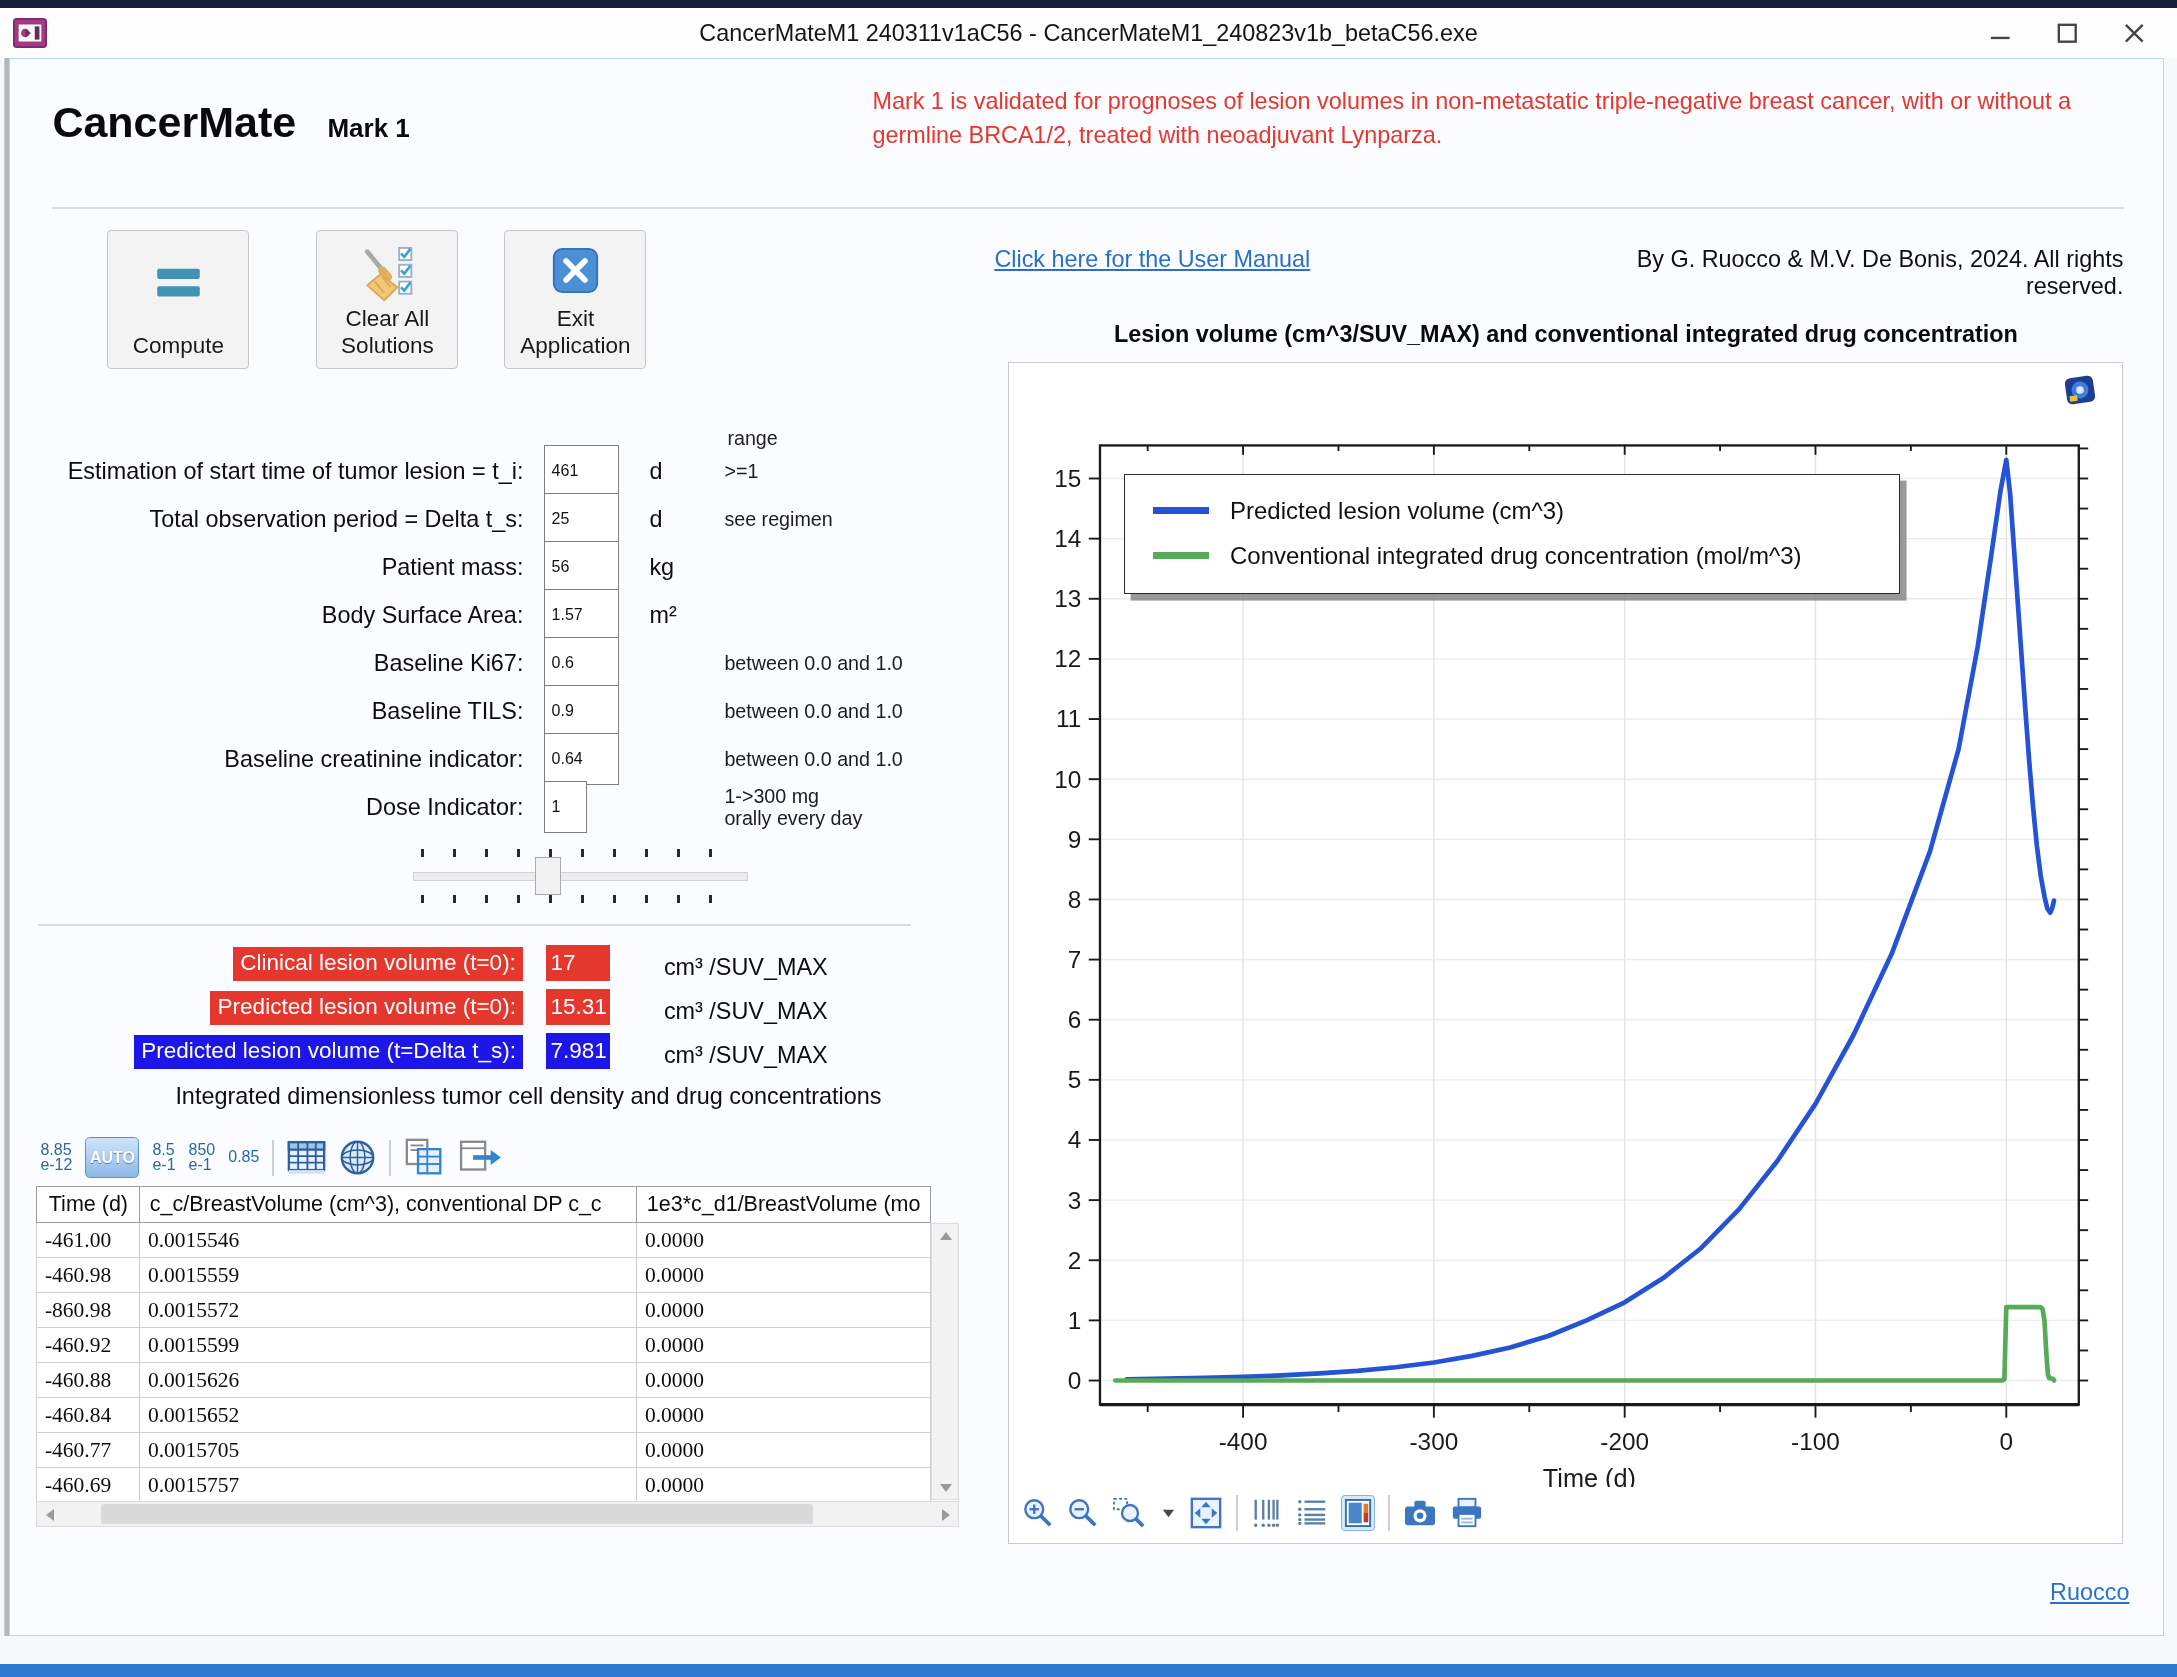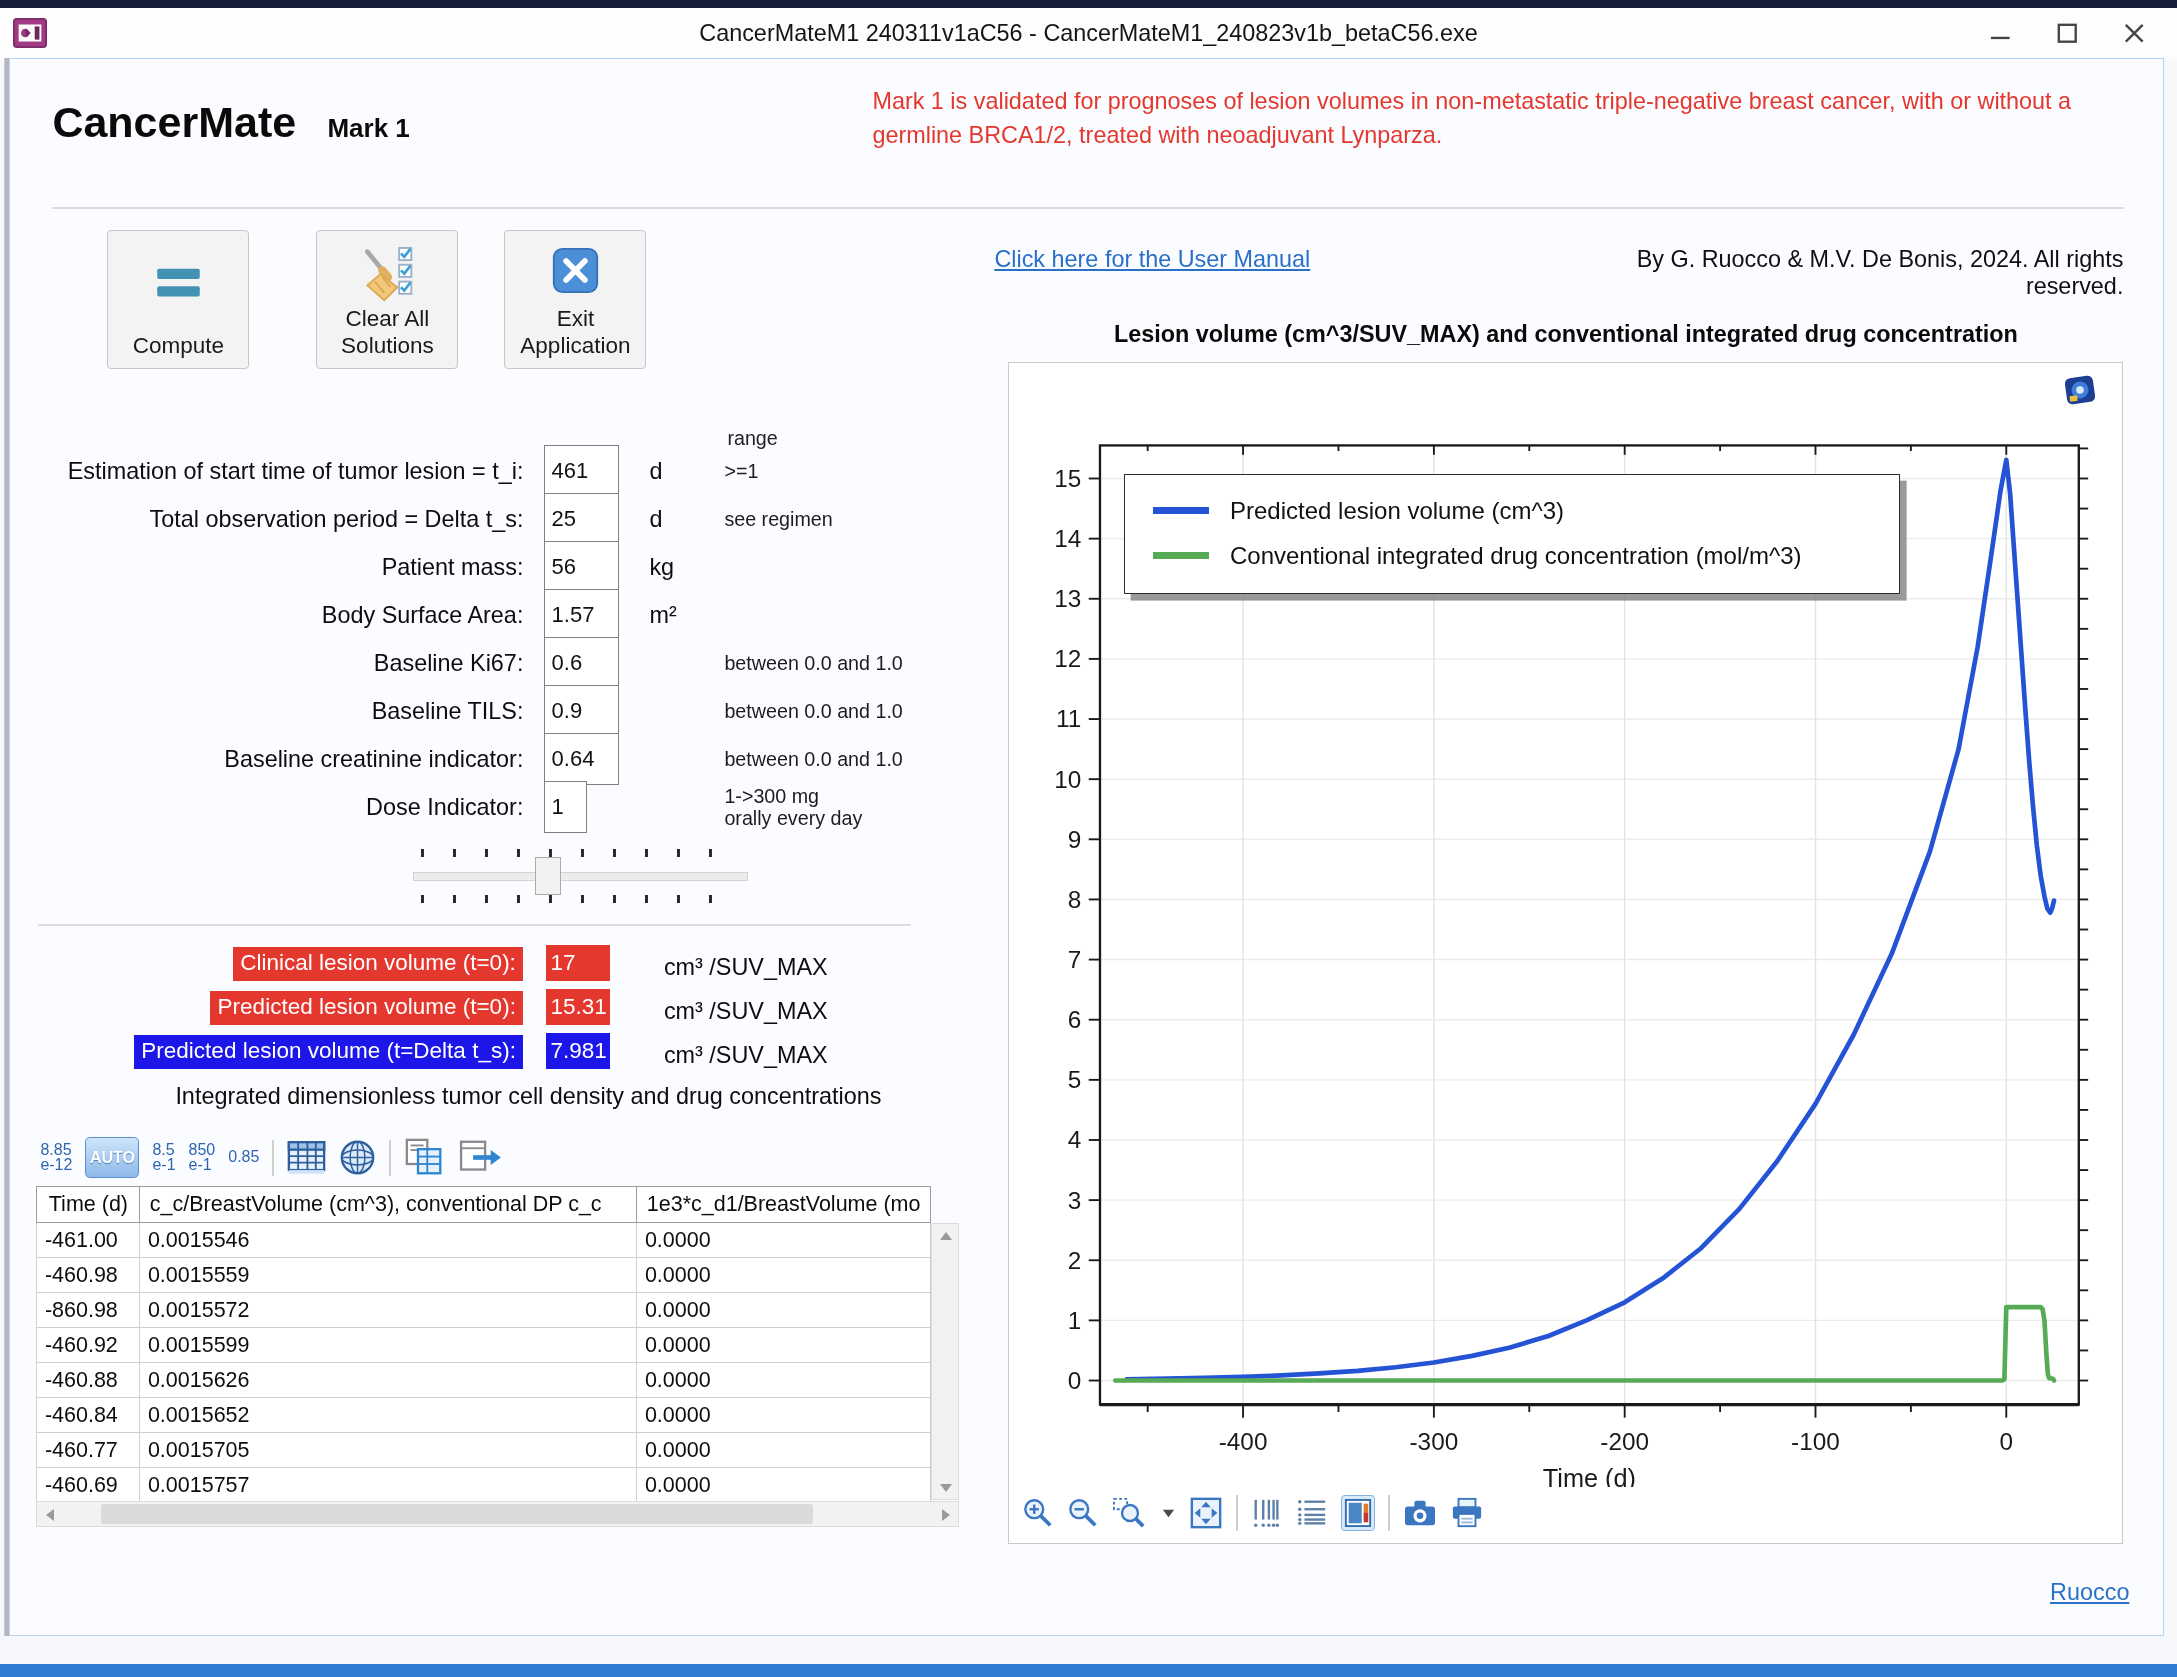--- a/index.html
+++ b/index.html
@@ -25,21 +25,21 @@
   #btn-compute{left:97px;} #btn-clear{left:306px;} #btn-exit{left:494px;}
   #btn-compute .ic{top:34px;}
   .manual{position:absolute;left:984px;top:187px;font-size:23.4px;color:#2a70c8;text-decoration:underline;}
   .credit{position:absolute;left:1527px;top:187px;width:586px;text-align:right;font-size:23.4px;color:#101010;}
   
   #range-header{position:absolute;left:717px;top:368px;font-size:19.7px;color:#222;}
   #form-rows{position:absolute;left:0px;top:388px;width:984px;}
   .frow{display:flex;align-items:center;height:48px;}
   .flabel{width:513px;text-align:right;font-size:23.4px;color:#0d0d0d;padding-right:0;}
   .fboxwrap{width:126px;padding-left:20.6px;box-sizing:border-box;}
-  .fbox{height:52px;background:#fff;border:0.9px solid #7f7f7f;font-size:22px;color:#111;display:flex;align-items:center;padding-left:6.6px;box-sizing:border-box;}
+  .fbox{height:52px;background:#fff;border:0.9px solid #7f7f7f;font-size:16px;color:#111;display:flex;align-items:center;padding-left:6.6px;box-sizing:border-box;}
   .funit{width:75px;font-size:23.4px;color:#0d0d0d;}
   .frange{font-size:19.7px;color:#1c1c1c;line-height:1.12;}
   
   #slider{position:absolute;left:403px;top:790px;width:335px;height:54px;}
   .ticksrow{position:absolute;left:7.5px;width:320px;height:8.4px;background:repeating-linear-gradient(90deg,#2a2a2a 0 2.8px,transparent 2.8px 32px);}
   #slider .t1{top:0;} #slider .t2{top:46px;}
   #slider .track{position:absolute;left:0;top:23.4px;width:335px;height:8.4px;background:#ececec;border:0.9px solid #d2d2d2;box-sizing:border-box;}
   #slider .thumb{position:absolute;left:122px;top:8.4px;width:26px;height:38px;background:#f2f2f2;border:1.9px solid #ababab;box-sizing:border-box;}
   .hr2{position:absolute;left:28px;top:865px;width:873px;height:1.9px;background:#dcdcdc;}
   
@@ -54,21 +54,21 @@
   .prec{font-size:16px;line-height:.92;color:#2d66b0;text-align:left;white-space:pre;}
   .autobtn{width:52px;height:39px;border:1.9px solid #5b8fd0;border-radius:4.7px;background:linear-gradient(#cfe4fa,#8db9e8);color:#fff;font-size:16px;font-weight:bold;display:flex;align-items:center;justify-content:center;text-shadow:0 0.9px 0.9px #4a7db8;}
   .vsep{width:1.9px;height:36px;background:#cfcfcf;}
   
   #dtable{position:absolute;left:26px;top:1127px;width:923px;}
   .thead,.trow{display:flex;}
   .th,.td{box-sizing:border-box;overflow:hidden;white-space:nowrap;background:#fff;font-size:21.5px;color:#0d0d0d;display:flex;align-items:center;}
   .th{height:37px;border:0.9px solid #9d9d9d;border-right:none;padding-left:9.4px;}
   .th:nth-child(1){justify-content:center;padding-left:0;}
   .th:last-child{border-right:0.9px solid #9d9d9d;}
-  .td{height:35px;border:0.9px solid #cfcfcf;border-top:none;border-right:none;padding-left:7.5px;}
+  .td{height:35px;border:0.9px solid #cfcfcf;border-top:none;border-right:none;padding-left:7.5px;font-family:Liberation Serif, serif;}
   .td:last-child{border-right:0.9px solid #cfcfcf;}
   .c1{width:103px;} .c2{width:497px;} .c3{width:295px;}
   #vscroll{position:absolute;right:0;top:37px;width:28px;height:277px;background:#f2f2f2;border:0.9px solid #dcdcdc;box-sizing:border-box;}
   .uptri{position:absolute;left:7.5px;top:7.5px;width:0;height:0;border-left:6.6px solid transparent;border-right:6.6px solid transparent;border-bottom:8.4px solid #9a9a9a;}
   .dntri{position:absolute;left:7.5px;bottom:7.5px;width:0;height:0;border-left:6.6px solid transparent;border-right:6.6px solid transparent;border-top:8.4px solid #9a9a9a;}
   #hscroll{position:absolute;left:0;top:315px;width:923px;height:26px;background:#f2f2f2;border:0.9px solid #dcdcdc;box-sizing:border-box;}
   .ltri{position:absolute;left:8.4px;top:6.6px;width:0;height:0;border-top:6.6px solid transparent;border-bottom:6.6px solid transparent;border-right:8.4px solid #9a9a9a;}
   .rtri{position:absolute;right:8.4px;top:6.6px;width:0;height:0;border-top:6.6px solid transparent;border-bottom:6.6px solid transparent;border-left:8.4px solid #9a9a9a;}
   #hthumb{position:absolute;left:64px;top:1.9px;width:712px;height:20.6px;background:#dadada;border-radius:2.8px;}
   

